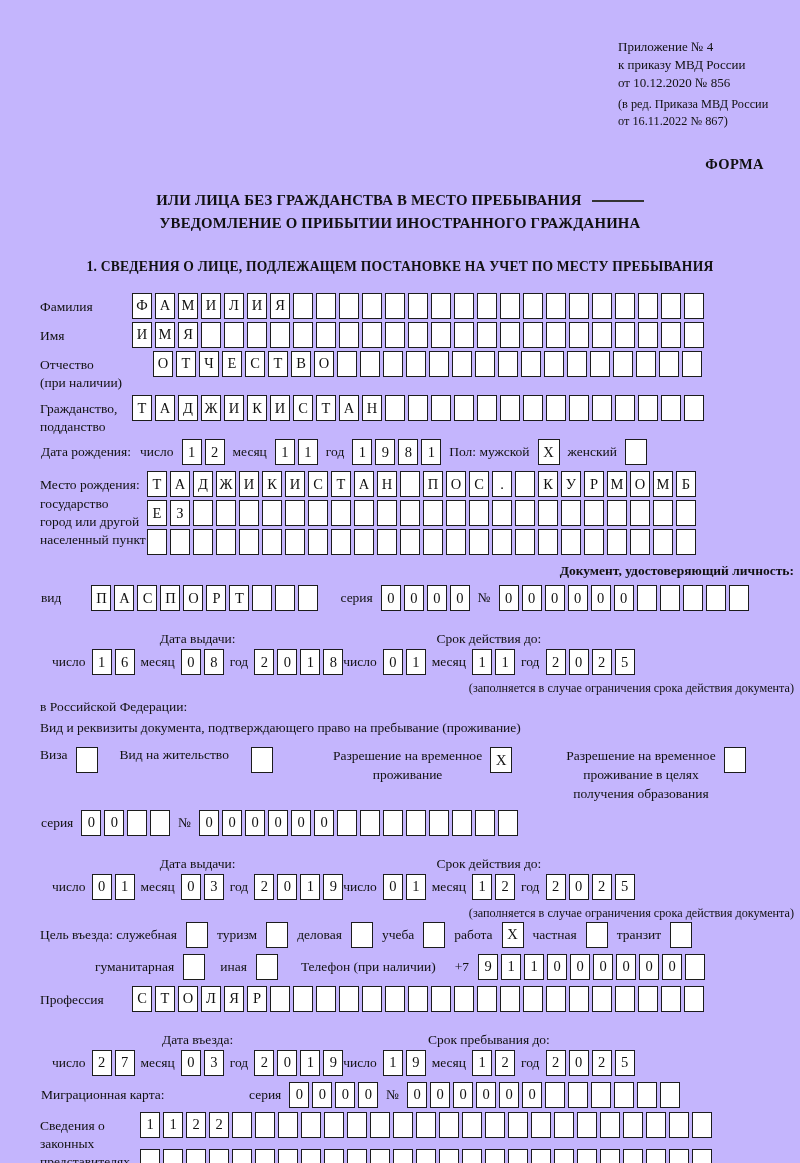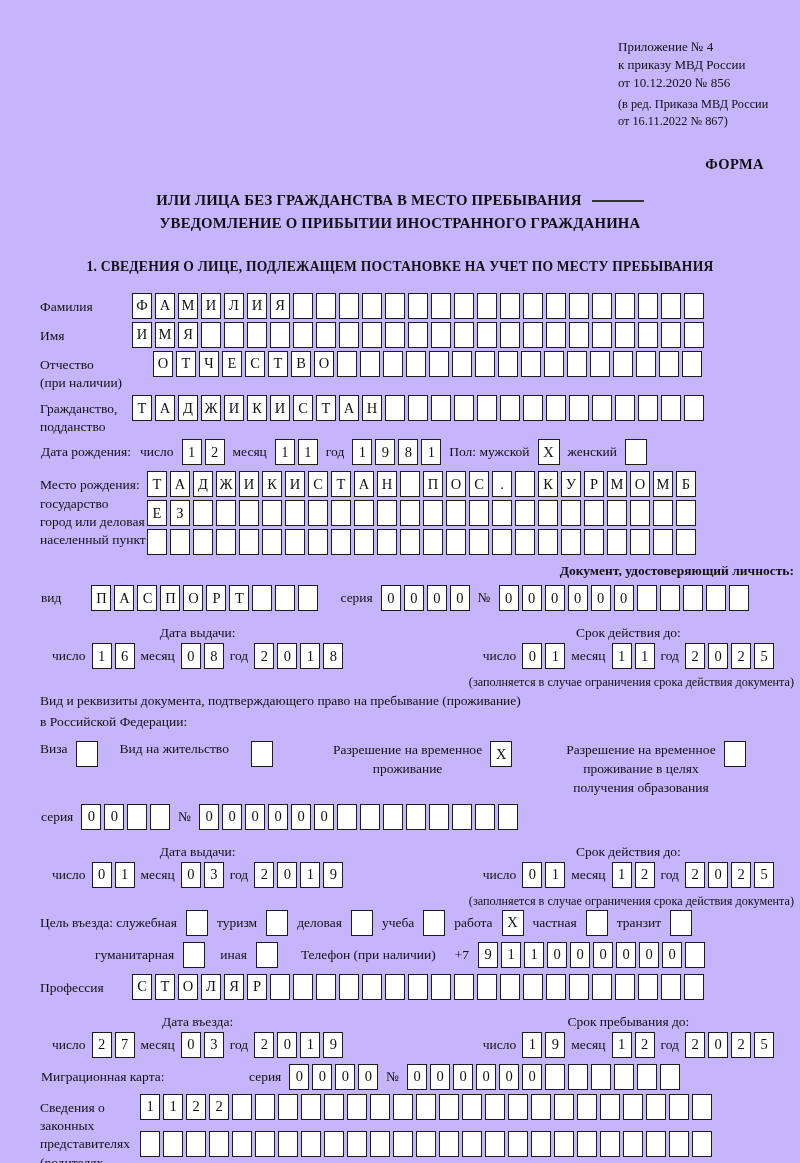--- a/index.html
+++ b/index.html
@@ -28,21 +28,21 @@
     font-size:14.5px;background:#fff;
   }
   .cellcol{display:flex;flex-direction:column;gap:3px;}
   .cbox{
     box-sizing:border-box;flex:0 0 auto;width:22px;height:26px;border:1.8px solid #1c1c1c;
     display:inline-flex;align-items:center;justify-content:center;font-size:14.5px;background:#fff;
   }
   .inline-row{display:flex;align-items:center;gap:7px;margin-bottom:4px;}
   .inline-row .lbl{padding:0 1px;white-space:nowrap;}
   .doc-heading{text-align:right;font-weight:bold;font-size:13.5px;margin:8px 0 6px 0;}
-  .dates-row{display:flex;justify-content:space-between;position:relative;margin:14px 0 2px 0;padding-right:14px;}
+  .dates-row{display:flex;justify-content:flex-start;position:relative;margin:20px 0 2px 0;padding-right:14px;}
   .dategroup{text-align:center;}
   .dg-title{font-size:13.5px;margin-bottom:2px;}
   .dateline{display:flex;align-items:center;gap:6px;}
   .dateline .lbl{white-space:nowrap;}
   .datenote{position:absolute;right:0;top:50px;font-size:12.2px;white-space:nowrap;}
   .dates-row.noted{margin-bottom:22px;}
   .plain{margin:6px 0 2px 0;line-height:1.55;}
   .permits{display:flex;align-items:flex-start;gap:14px;margin:8px 0 6px 0;}
   .permit{display:flex;align-items:flex-start;gap:8px;}
   .permit-text{text-align:center;line-height:1.4;margin-left:40px;}
@@ -230,21 +230,21 @@
       <span class="lbl">Пол: мужской</span>
       <span class="cbox">X</span>
       <span class="lbl">женский</span>
       <span class="cbox"></span>
     </div>
 
     <div class="row mt6">
       <div class="label w107">
         <div>Место рождения:</div>
         <div>государство</div>
-        <div>город или деловая</div>
+        <div>город или другой</div>
         <div>населенный пункт</div>
       </div>
       <div class="cellcol">
         <div class="cells">
             <span class="cell">Т</span>
             <span class="cell">А</span>
             <span class="cell">Д</span>
             <span class="cell">Ж</span>
             <span class="cell">И</span>
             <span class="cell">К</span>
@@ -403,22 +403,22 @@
               <span class="cell">0</span>
               <span class="cell">2</span>
               <span class="cell">5</span>
             </span>
         </div>
       </div>
       <div class="datenote">(заполняется в случае ограничения срока действия документа)</div>
     </div>
 
     <div class="plain">
+      <div>в Российской Федерации:</div>
       <div>Вид и реквизиты документа, подтверждающего право на пребывание (проживание)</div>
-      <div>в Российской Федерации:</div>
     </div>
 
     <div class="permits">
       <div class="permit">
         <span class="lbl">Виза</span>
         <span class="cbox"></span>
       </div>
       <div class="permit" style="margin-left:8px">
         <span class="lbl">Вид на жительство</span>
         <span class="cbox" style="margin-left:14px"></span>

